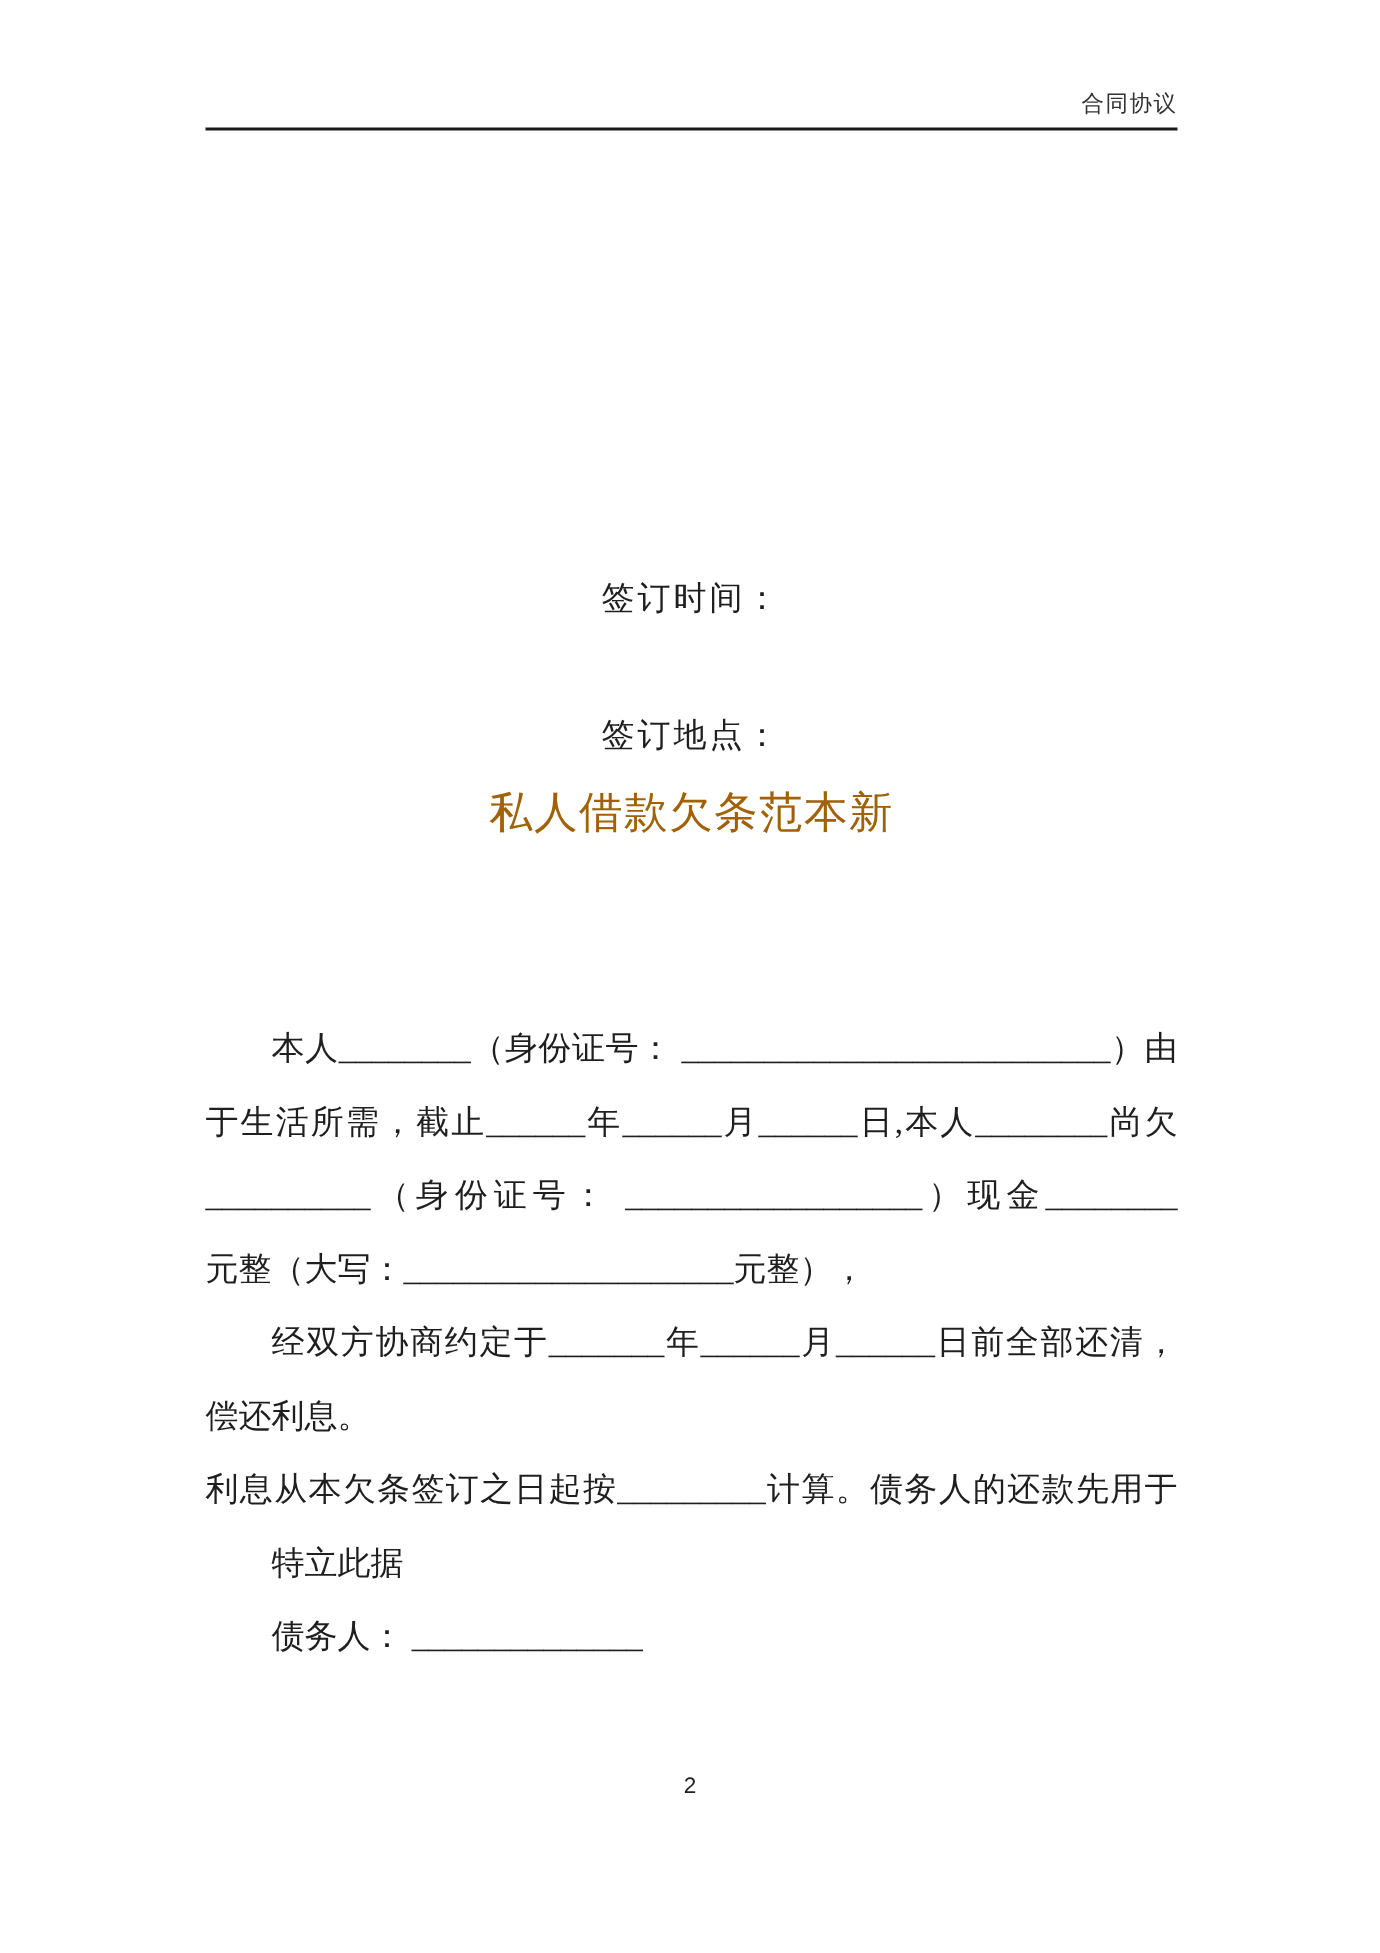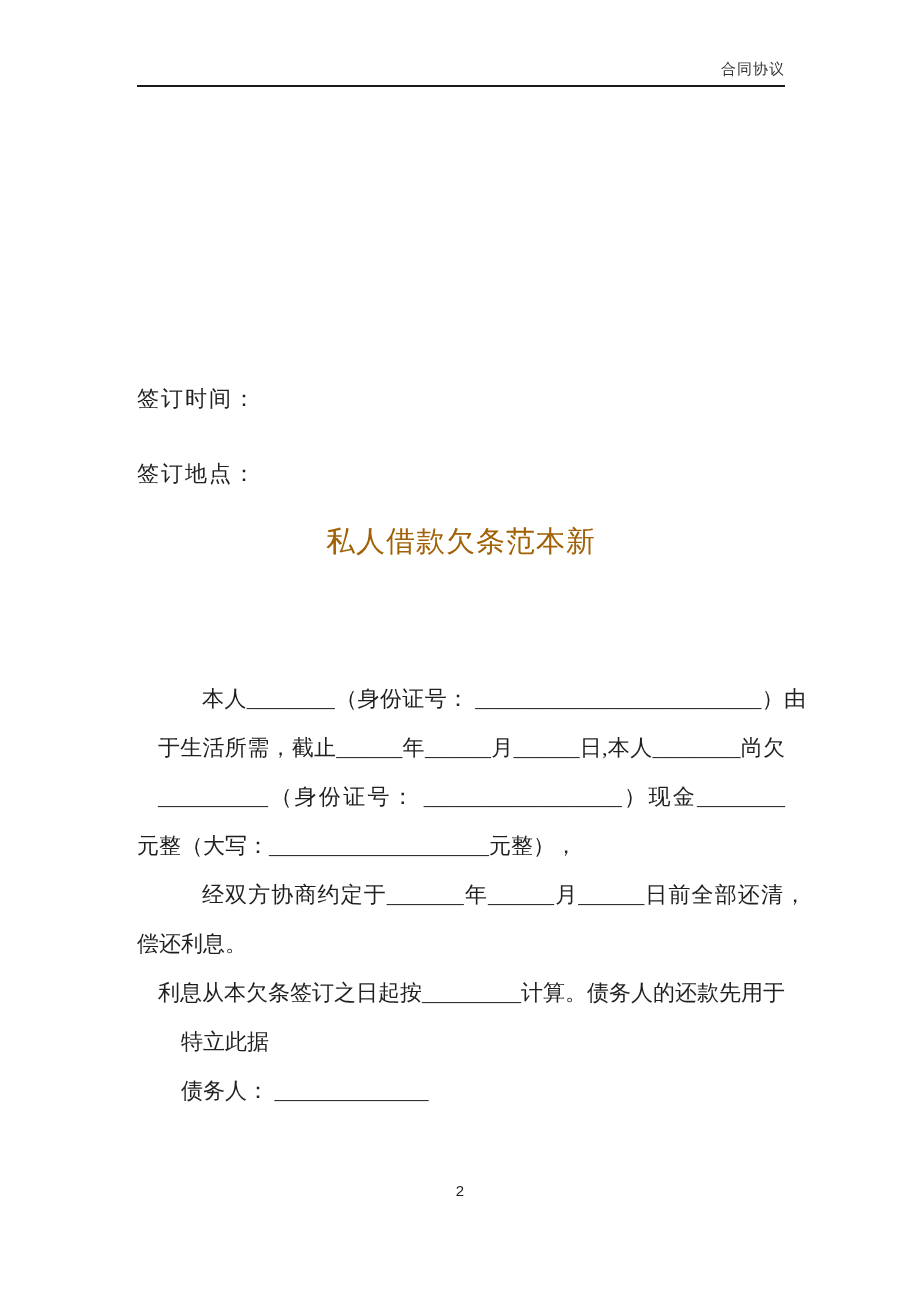--- a/index.html
+++ b/index.html
@@ -27,25 +27,26 @@
     color: #333333;
     padding-bottom: 6px;
     border-bottom: 2px solid #1a1a1a;
     letter-spacing: 1px;
   }
   
   .meta-line {
     position: absolute;
     left: 137px;
     width: 648px;
+    text-align: center;
     font-size: 22px;
     letter-spacing: 2px;
   }
   .meta-time  { top: 384px; }
-  .meta-place { top: 459px; }
+  .meta-place { top: 475px; }
   
   .doc-title {
     position: absolute;
     left: 137px;
     top: 503px;
     width: 648px;
     text-align: center;
     font-size: 29px;
     font-weight: normal;
     letter-spacing: 1px;
@@ -61,21 +62,20 @@
   }
   .line {
     height: 49px;
     line-height: 49px;
     white-space: nowrap;
   }
   .line.fill {
     text-align: justify;
     text-align-last: justify;
     white-space: normal;
-    margin-left: 21px;
   }
   .line.indent { padding-left: 44px; }
   .line.fill.indent { width: 604px; }
   
   .footer {
     position: absolute;
     left: 0;
     top: 1182px;
     width: 920px;
     text-align: center;

